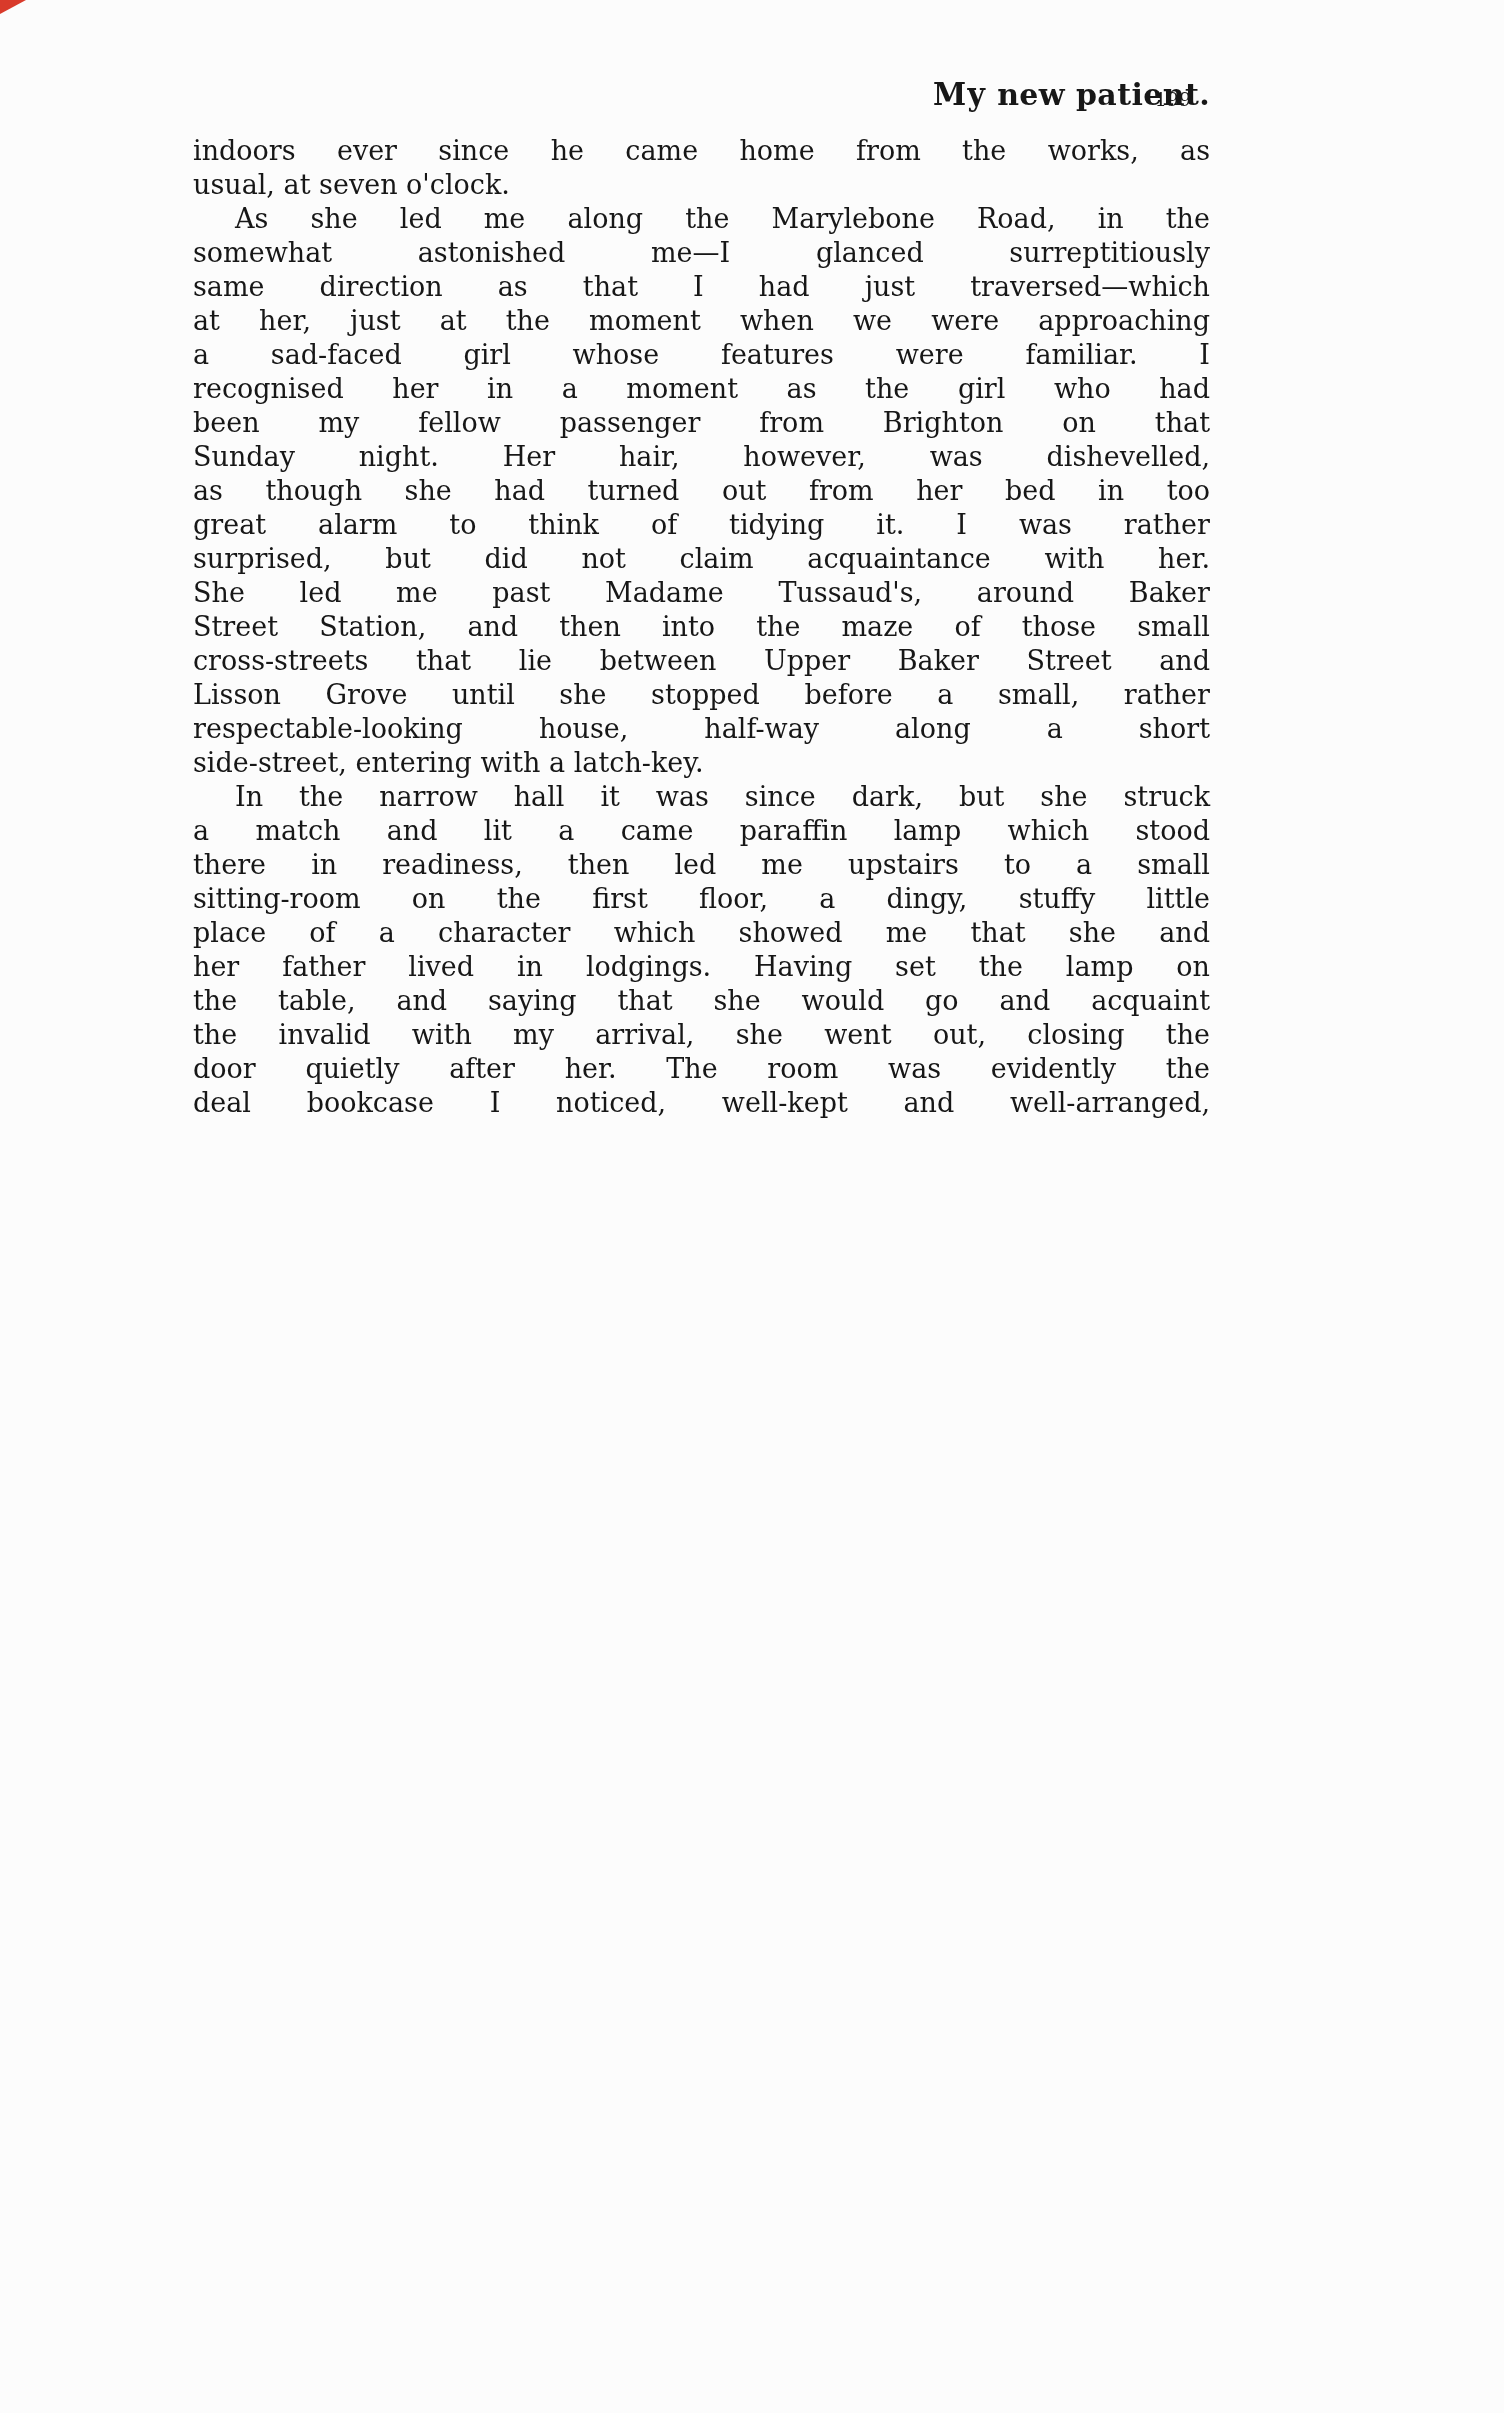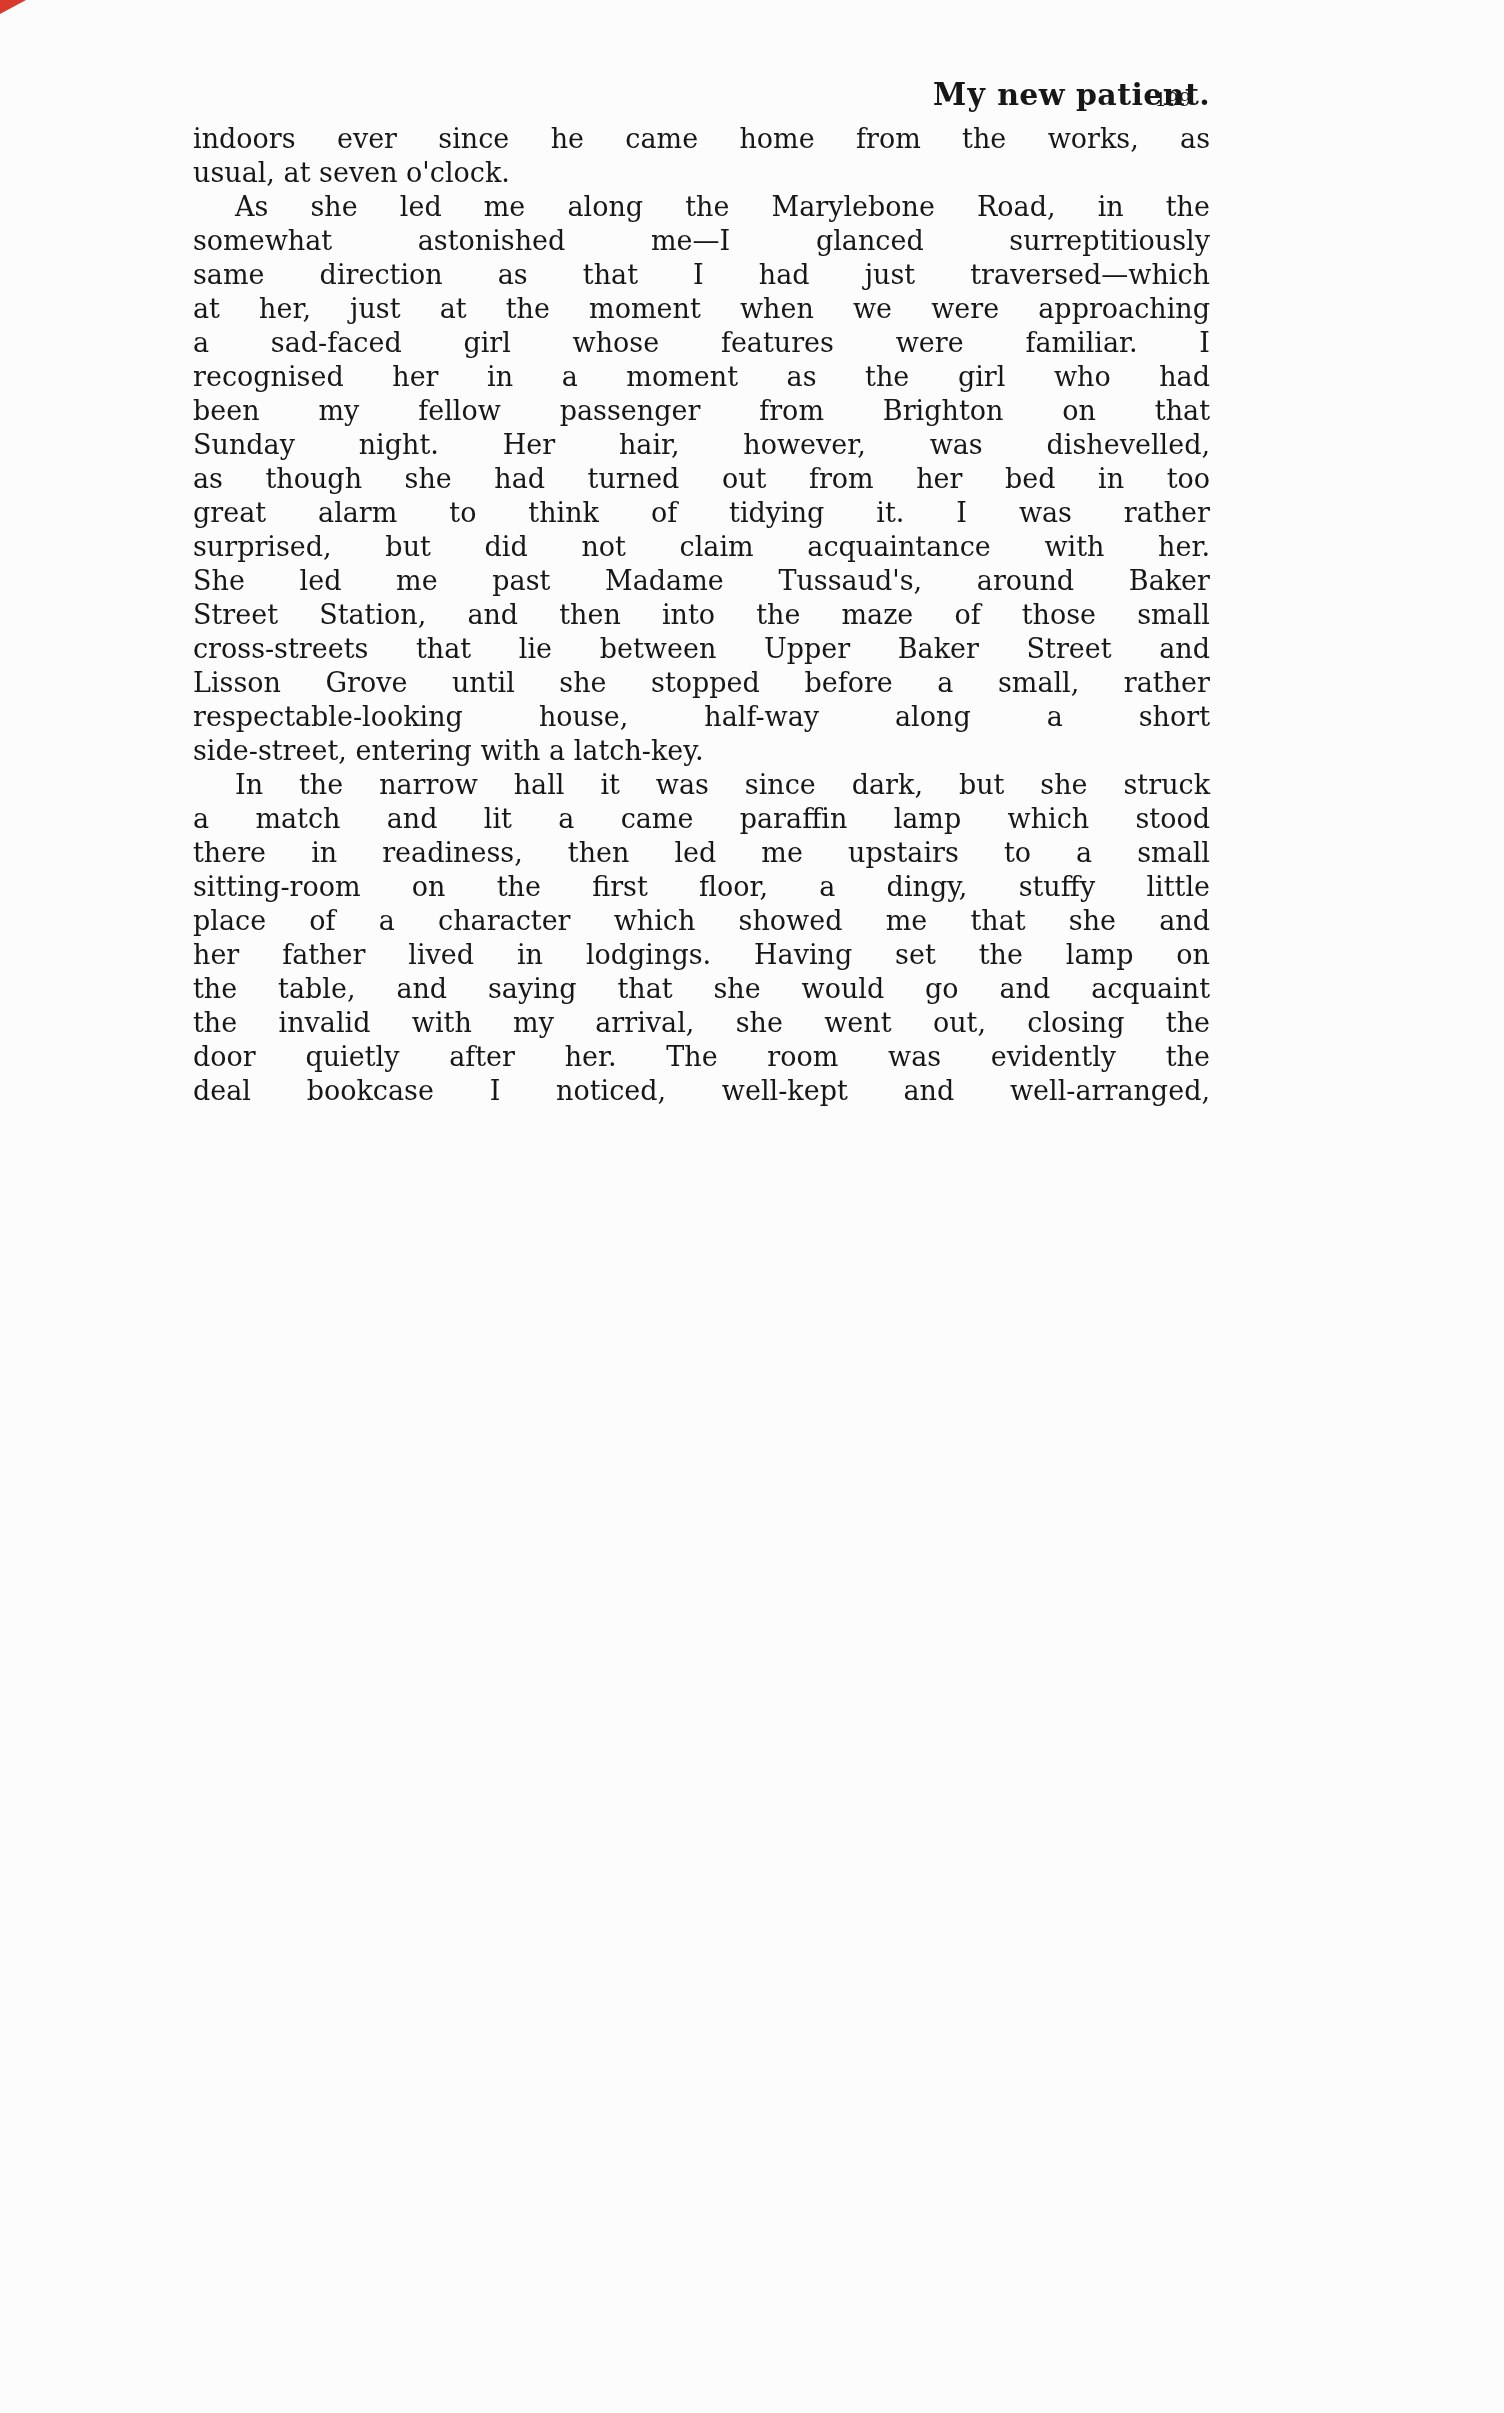--- a/index.html
+++ b/index.html
@@ -59,20 +59,21 @@
     display: inline-block;
   }
   .pagenum {
     position: absolute;
     right: 19px;
     top: 8.7px;
     font-size: 19px;
     line-height: 35px;
   }
   .text {
+    margin-top: 12px;
     font-size: 27px;
     line-height: 34px;
   }
   .line {
     text-align: justify;
     text-justify: inter-word;
     white-space: normal;
   }
   .line.full {
     text-align-last: justify;

